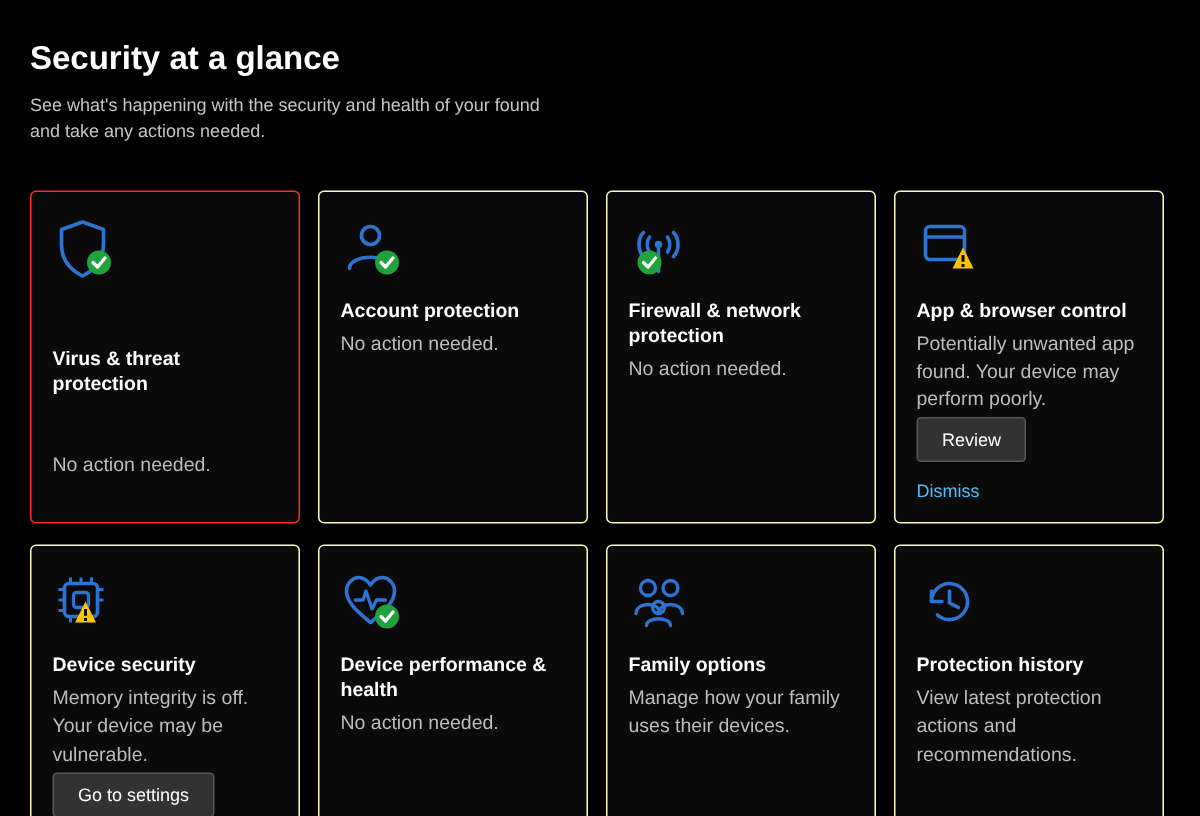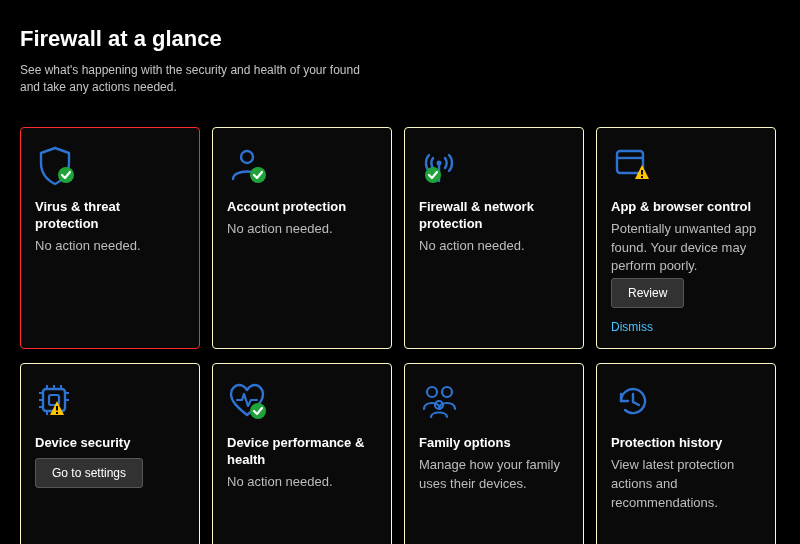--- a/index.html
+++ b/index.html
@@ -34,20 +34,21 @@
   .tile {
     background: #0a0a0a;
     border: 1px solid #fef9c3;
     border-radius: 4px;
     padding: 17px 14px 14px 14px;
     display: flex;
     flex-direction: column;
   }
   .tile.highlight {
     border: 1px solid #ff2a2a;
+    gap: 32px;
   }
   .icon-wrap {
     height: 44px;
     margin-bottom: 10px;
     position: relative;
   }
   .icon-wrap svg { display: block; }
   .tile-title {
     font-size: 13px;
     font-weight: 600;
@@ -77,21 +78,21 @@
     font-size: 12px;
     color: #4cc2ff;
     cursor: pointer;
     align-self: flex-start;
   }
 </style>
 </head>
 <body>
 
 <div class="page">
-  <h1 class="page-title">Firewall at a glance</h1>
+  <h1 class="page-title">Security at a glance</h1>
   <p class="page-sub">See what's happening with the security and health of your found and take any actions needed.</p>
 
   <div class="grid">
 
     <div class="tile highlight">
       <div class="icon-wrap">
         <svg width="44" height="44" viewBox="0 0 44 44">
           <path d="M20 3 L34 8 L34 18 C34 28 28 35 20 39 C12 35 6 28 6 18 L6 8 Z" fill="none" stroke="#2f73d2" stroke-width="2.4" stroke-linejoin="round"></path>
           <circle cx="31" cy="30" r="8" fill="#1fa33a"></circle>
           <path d="M27 30 L30 33 L35 27" stroke="#fff" stroke-width="2.2" fill="none" stroke-linecap="round" stroke-linejoin="round"></path>
@@ -162,20 +163,21 @@
           <line x1="4" y1="19" x2="8" y2="19" stroke="#2f73d2" stroke-width="2"></line>
           <line x1="4" y1="26" x2="8" y2="26" stroke="#2f73d2" stroke-width="2"></line>
           <line x1="30" y1="12" x2="34" y2="12" stroke="#2f73d2" stroke-width="2"></line>
           <line x1="30" y1="19" x2="34" y2="19" stroke="#2f73d2" stroke-width="2"></line>
           <path d="M22 20 L29 34 L15 34 Z" fill="#ffc400"></path>
           <rect x="21" y="25" width="2" height="4.5" fill="#000"></rect>
           <rect x="21" y="31" width="2" height="2" fill="#000"></rect>
         </svg>
       </div>
       <div class="tile-title">Device security</div>
+      <div class="tile-desc">Memory integrity is off. Your device may be vulnerable.</div>
       <button class="btn">Go to settings</button>
 
     </div>
 
     <div class="tile">
       <div class="icon-wrap">
         <svg width="44" height="44" viewBox="0 0 44 44">
           <path d="M20 34 C10 26 4 20 4 13 C4 8 8 4 12 4 C16 4 18 6 20 9 C22 6 24 4 28 4 C32 4 36 8 36 13 C36 20 30 26 20 34 Z" fill="none" stroke="#2f73d2" stroke-width="2.4" stroke-linejoin="round"></path>
           <path d="M10 19 L15 19 L17 13 L21 25 L24 19 L30 19" fill="none" stroke="#2f73d2" stroke-width="2.2" stroke-linecap="round" stroke-linejoin="round"></path>
           <circle cx="31" cy="30" r="8" fill="#1fa33a"></circle>

